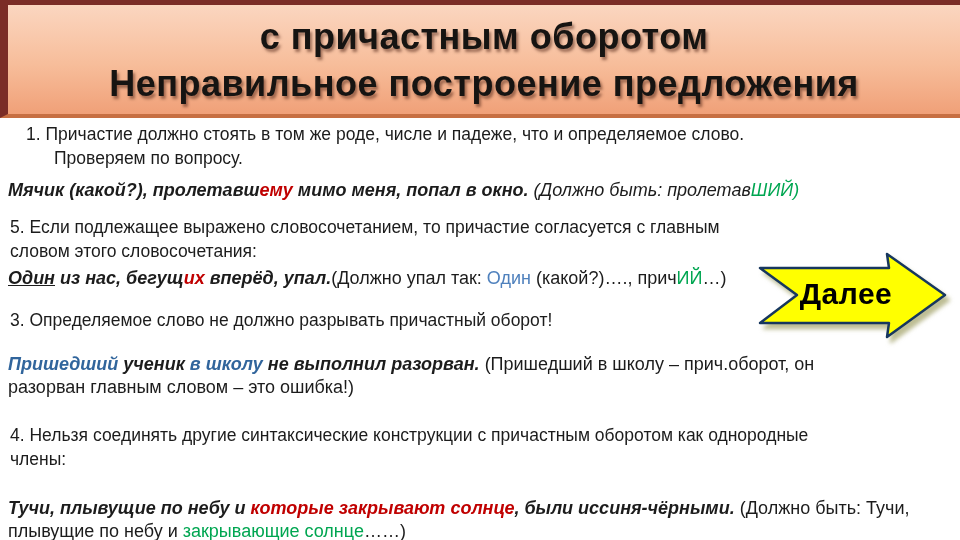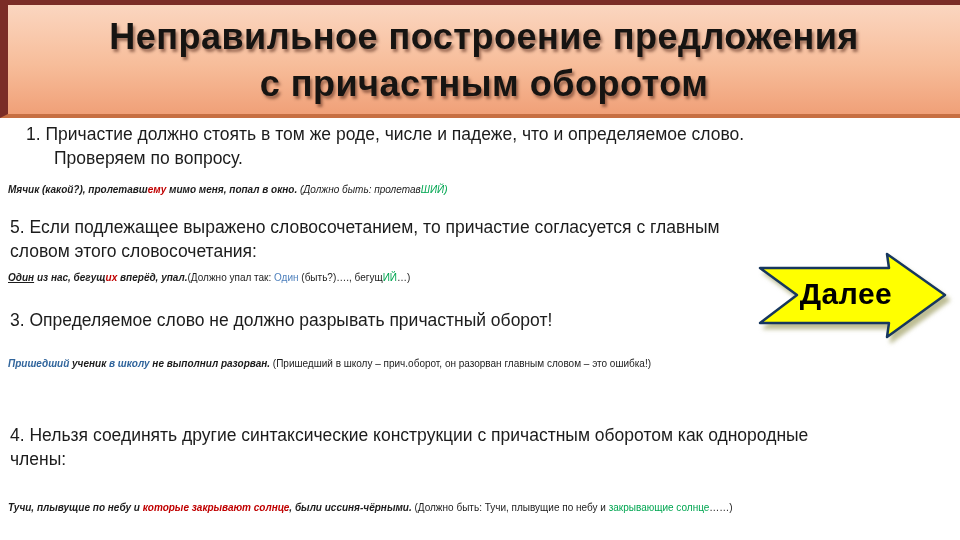--- a/index.html
+++ b/index.html
@@ -29,21 +29,21 @@
   
   .point{position:absolute;font-size:17.5px;line-height:23.5px;color:#1c1c1c;}
   .point .tline{white-space:nowrap;}
   .p1{top:123px;left:10px;margin-left:16px;}
   .p1 .tline-1{padding-left:28px;}
   .p2{top:215px;left:10px;line-height:24px;}
   .p3{top:309px;left:10px;}
   .p4{top:423px;left:10px;line-height:24px;}
 
   
-  .example{position:absolute;font-size:10px;line-height:22.5px;color:#1c1c1c;}
+  .example{position:absolute;font-size:18px;line-height:22.5px;color:#1c1c1c;}
   .ex1{top:179px;left:8px;white-space:nowrap;}
   .ex2{top:267px;left:8px;white-space:nowrap;}
   .ex3{top:353px;left:8px;width:882px;}
   .ex4{top:497px;left:8px;width:908px;}
 
   .bi{font-weight:700;font-style:italic;}
   .it{font-style:italic;}
   .rg{font-weight:400;font-style:normal;}
   .red{color:var(--error-red,#C00000);}
   .green{color:var(--correct-green,#00A651);}
@@ -65,35 +65,35 @@
     font-size:30px;font-weight:700;color:#000;font-style:normal;
     letter-spacing:.5px;
   }
 </style>
 </head>
 <body>
 
 <div class="slide">
 
   <header class="title-box">
+    <div class="title-line">с причастным оборотом</div>
     <div class="title-line">Неправильное построение предложения</div>
-    <div class="title-line">с причастным оборотом</div>
   </header>
 
   <div class="point p1">
       <div class="tline tline-0">1.  Причастие должно стоять в том же роде, числе и падеже, что и определяемое слово.</div>
       <div class="tline tline-1">Проверяем по вопросу.</div>
     </div>
   <div class="example ex1"><span class="bi">Мячик (какой?), пролетавш</span><span class="bi red">ему</span><span class="bi"> мимо меня, попал в окно.</span><span class="it"> (Должно быть: пролетав</span><span class="it green">ШИЙ)</span></div>
 
   <div class="point p2">
       <div class="tline tline-0">5. Если подлежащее выражено словосочетанием, то причастие согласуется с главным</div>
       <div class="tline tline-1">словом этого словосочетания:</div>
     </div>
-  <div class="example ex2"><span class="bi ul">Один</span><span class="bi"> из нас, бегущ</span><span class="bi red">их</span><span class="bi"> вперёд, упал.</span><span class="rg">(Должно упал так: </span><span class="rg lblue">Один </span><span class="rg">(быть?)…., бегущ</span><span class="rg green">ИЙ</span><span class="rg">…)</span></div>
+  <div class="example ex2"><span class="bi ul">Один</span><span class="bi"> из нас, бегущ</span><span class="bi red">их</span><span class="bi"> вперёд, упал.</span><span class="rg">(Должно упал так: </span><span class="rg lblue">Один </span><span class="rg">(какой?)…., прич</span><span class="rg green">ИЙ</span><span class="rg">…)</span></div>
 
   <div class="point p3">
       <div class="tline tline-0">3. Определяемое слово не должно разрывать причастный оборот!</div>
     </div>
   <div class="example ex3"><span class="bi blue">Пришедший</span><span class="bi"> ученик </span><span class="bi blue">в школу</span><span class="bi"> не выполнил разорван.</span><span class="rg"> (Пришедший в школу – прич.оборот, он разорван главным словом – это ошибка!)</span></div>
 
   <div class="point p4">
       <div class="tline tline-0">4. Нельзя соединять другие синтаксические конструкции с причастным оборотом как однородные</div>
       <div class="tline tline-1">члены:</div>
     </div>

